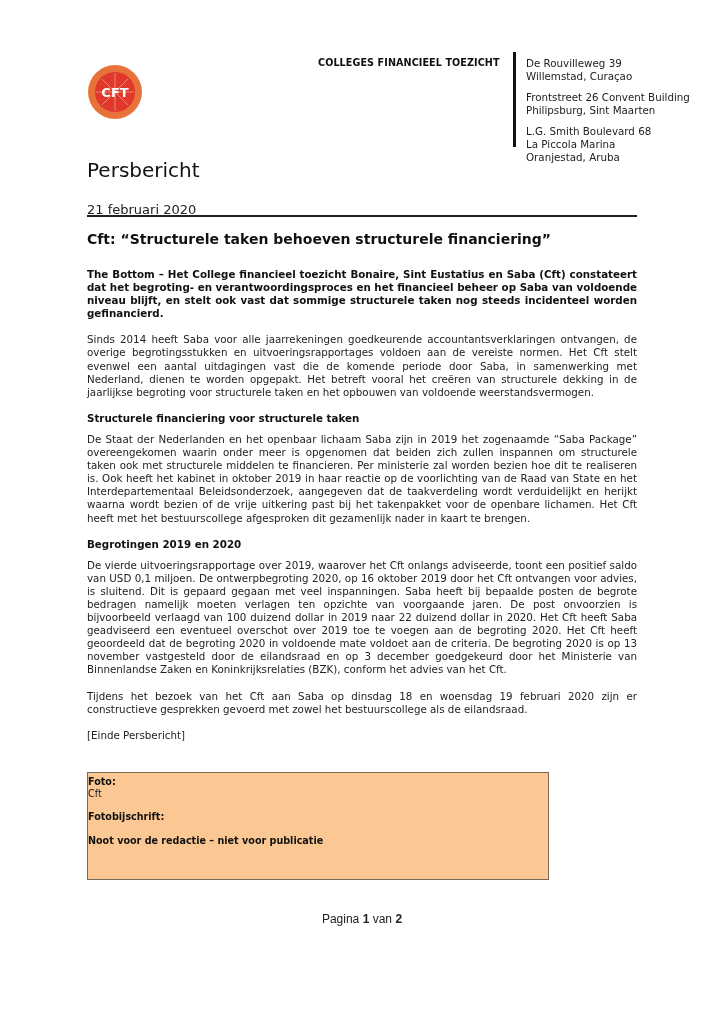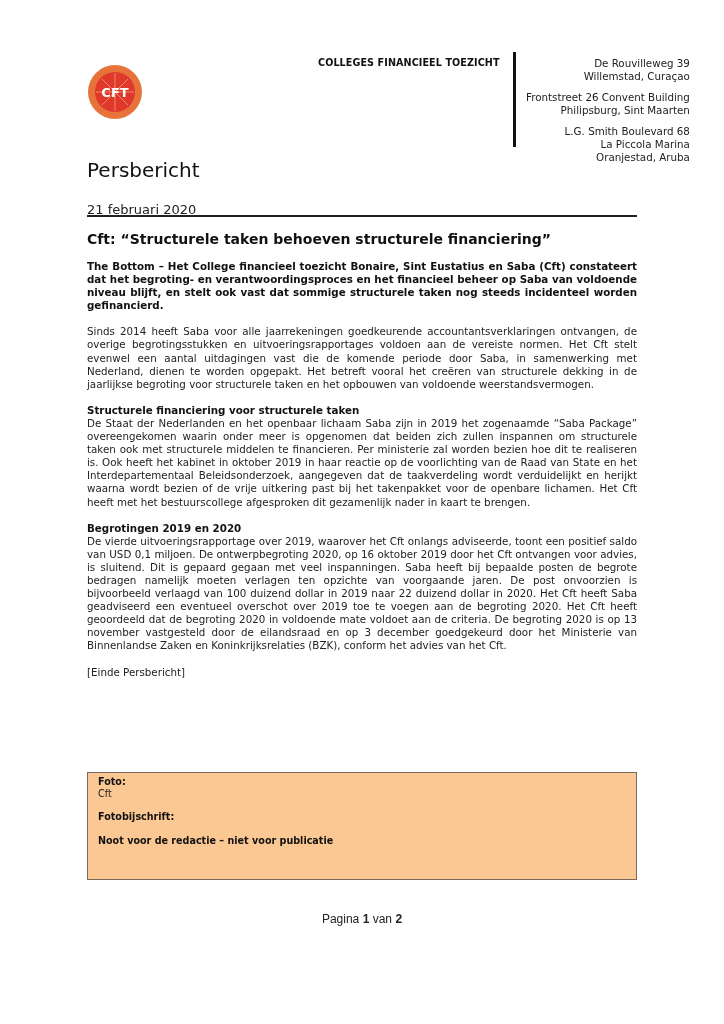--- a/index.html
+++ b/index.html
@@ -13,44 +13,44 @@
     .org-name {
       position: absolute; left: 318px; top: 57px;
       font-size: 9.6px; font-weight: bold; letter-spacing: 0.1px; color: #111;
     }
     .vrule {
       position: absolute; left: 513px; top: 52px; width: 2.5px; height: 95px; background: #111;
     }
     .addresses {
       position: absolute; left: 526px; top: 57px; font-size: 10.3px; line-height: 12.6px; color: #222;
     }
-    .addresses .addr { margin-bottom: 9px; text-align: right; }
+    .addresses .addr { margin-bottom: 9px; }
     .title {
       position: absolute; left: 87px; top: 158px; font-size: 20px; color: #111;
     }
     .date {
       position: absolute; left: 87px; top: 202px; font-size: 13px; color: #222;
     }
     .hrule {
       position: absolute; left: 87px; top: 215px; width: 550px; height: 1.5px; background: #222;
     }
     .headline {
       position: absolute; left: 87px; top: 231px; font-size: 14px; font-weight: bold; color: #111;
     }
     .content {
       position: absolute; left: 87px; top: 260px; width: 550px;
       font-size: 10.3px; line-height: 13.1px; color: #222; text-align: justify;
     }
-    .content p { margin: 0 0 13px 0; }
+    .content p { margin: 8px 0 13px 0; }
     .content .lead { font-weight: bold; color: #111; }
     .content .sub { font-weight: bold; color: #111; margin: 0; }
     .box {
-      position: absolute; left: 87px; top: 772px; width: 550px; height: 108px;
+      position: absolute; left: 87px; top: 772px; width: 462px; height: 108px;
       background: #fbc893; border: 1px solid #7a6a5a; box-sizing: border-box;
-      padding: 3px 10px; font-size: 9.6px; line-height: 11.8px; color: #222;
+      padding: 3px 0; font-size: 9.6px; line-height: 11.8px; color: #222;
     }
     .box b { color: #111; }
     .box .gap { height: 11.8px; }
     .footer {
       position: absolute; left: 0; width: 724px; top: 912px; text-align: center;
       font-family: "Liberation Sans", sans-serif; font-size: 12px; color: #222;
     }
   </style>
 </head>
 <body>
@@ -93,20 +93,21 @@
 <div class="hrule"></div>
 <div class="headline">Cft: “Structurele taken behoeven structurele financiering”</div>
 
 <div class="content">
   <p class="lead">The Bottom – Het College financieel toezicht Bonaire, Sint Eustatius en Saba (Cft) constateert dat het begroting- en verantwoordingsproces en het financieel beheer op Saba van voldoende niveau blijft, en stelt ook vast dat sommige structurele taken nog steeds incidenteel worden gefinancierd.</p>
   <p>Sinds 2014 heeft Saba voor alle jaarrekeningen goedkeurende accountantsverklaringen ontvangen, de overige begrotingsstukken en uitvoeringsrapportages voldoen aan de vereiste normen. Het Cft stelt evenwel een aantal uitdagingen vast die de komende periode door Saba, in samenwerking met Nederland, dienen te worden opgepakt. Het betreft vooral het creëren van structurele dekking in de jaarlijkse begroting voor structurele taken en het opbouwen van voldoende weerstandsvermogen.</p>
   <p class="sub">Structurele financiering voor structurele taken</p>
   <p>De Staat der Nederlanden en het openbaar lichaam Saba zijn in 2019 het zogenaamde “Saba Package” overeengekomen waarin onder meer is opgenomen dat beiden zich zullen inspannen om structurele taken ook met structurele middelen te financieren. Per ministerie zal worden bezien hoe dit te realiseren is. Ook heeft het kabinet in oktober 2019 in haar reactie op de voorlichting van de Raad van State en het Interdepartementaal Beleidsonderzoek, aangegeven dat de taakverdeling wordt verduidelijkt en herijkt waarna wordt bezien of de vrije uitkering past bij het takenpakket voor de openbare lichamen. Het Cft heeft met het bestuurscollege afgesproken dit gezamenlijk nader in kaart te brengen.</p>
   <p class="sub">Begrotingen 2019 en 2020</p>
   <p>De vierde uitvoeringsrapportage over 2019, waarover het Cft onlangs adviseerde, toont een positief saldo van USD 0,1 miljoen. De ontwerpbegroting 2020, op 16 oktober 2019 door het Cft ontvangen voor advies, is sluitend. Dit is gepaard gegaan met veel inspanningen. Saba heeft bij bepaalde posten de begrote bedragen namelijk moeten verlagen ten opzichte van voorgaande jaren. De post onvoorzien is bijvoorbeeld verlaagd van 100 duizend dollar in 2019 naar 22 duizend dollar in 2020. Het Cft heeft Saba geadviseerd een eventueel overschot over 2019 toe te voegen aan de begroting 2020. Het Cft heeft geoordeeld dat de begroting 2020 in voldoende mate voldoet aan de criteria. De begroting 2020 is op 13 november vastgesteld door de eilandsraad en op 3 december goedgekeurd door het Ministerie van Binnenlandse Zaken en Koninkrijksrelaties (BZK), conform het advies van het Cft.</p>
+  <p>Tijdens het bezoek van het Cft aan Saba op dinsdag 18 en woensdag 19 februari 2020 zijn er constructieve gesprekken gevoerd met zowel het bestuurscollege als de eilandsraad.</p>
   <p>[Einde Persbericht]</p>
 </div>
 
 <div class="box">
   <div><b>Foto:</b></div>
   <div>Cft</div>
   <div class="gap"></div>
   <div><b>Fotobijschrift:</b></div>
   <div class="gap"></div>
   <div><b>Noot voor de redactie – niet voor publicatie</b></div>

